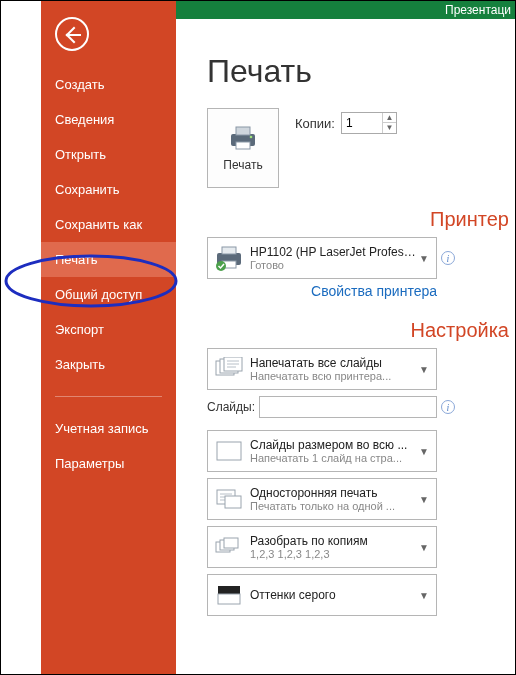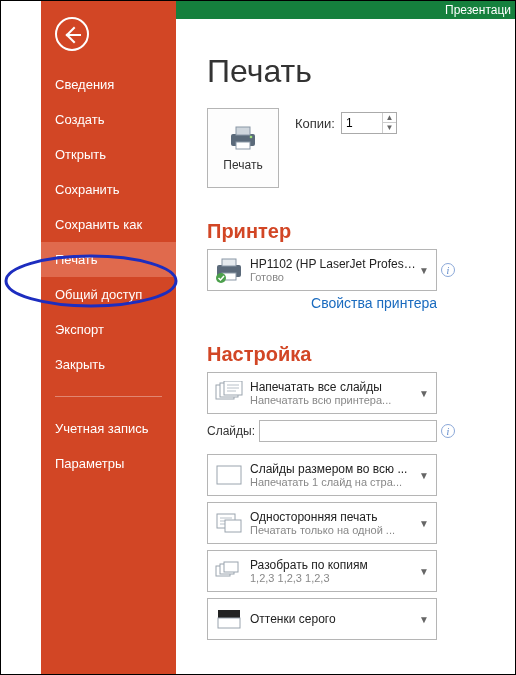--- a/index.html
+++ b/index.html
@@ -19,21 +19,21 @@
   .page-title { font-size: 32px; color: #333; font-weight: 300; margin: 12px 0 18px 0; }
   .row { display: flex; align-items: flex-start; gap: 16px; }
   .print-tile { width: 72px; height: 80px; border: 1px solid #b5b5b5; background: #fdfdfd; display: flex; flex-direction: column; align-items: center; justify-content: center; gap: 6px; }
   .print-tile .lbl { font-size: 12px; color: #333; }
   .copies { display: flex; align-items: center; gap: 6px; font-size: 13px; color: #333; margin-top: 4px; justify-content: space-between; }
   .spinner { display: flex; align-items: center; border: 1px solid #aaa; height: 22px; }
   .spinner input { width: 40px; border: none; outline: none; font-size: 12px; padding: 0 4px; }
   .spinner .arrows { width: 14px; display: flex; flex-direction: column; }
   .spinner .arrows span { height: 10px; font-size: 8px; line-height: 9px; text-align: center; color: #666; border-left: 1px solid #ccc; }
   .spinner .arrows span:first-child { border-bottom: 1px solid #ccc; }
-  .section-title { color: #d24625; font-size: 20px; margin: 32px 0 6px 0; font-weight: 700; }
+  .section-title { color: #d24625; font-size: 20px; margin: 20px 0 6px 0; font-weight: 400; text-align: right; }
   .dd { width: 230px; height: 42px; border: 1px solid #b5b5b5; background: #fff; display: flex; align-items: center; padding: 0 4px; position: relative; }
   .dd .icon { width: 34px; height: 32px; display: flex; align-items: center; justify-content: center; margin-right: 4px; flex-shrink: 0; }
   .dd .txts { flex: 1; overflow: hidden; }
   .dd .t1 { font-size: 12px; color: #222; white-space: nowrap; overflow: hidden; text-overflow: ellipsis; }
   .dd .t2 { font-size: 11px; color: #888; white-space: nowrap; overflow: hidden; text-overflow: ellipsis; }
   .dd .chev { width: 16px; height: 42px; display: flex; align-items: center; justify-content: center; color: #666; font-size: 10px; }
   .link { color: #1a6bbf; font-size: 14px; text-align: right; width: 230px; margin-top: 4px; cursor: pointer; }
   .slides-row { display: flex; align-items: center; width: 248px; gap: 4px; margin-bottom: 6px; }
   .slides-row .lbl { font-size: 12px; color: #333; flex-shrink: 0; }
   .slides-row input { flex: 1; border: 1px solid #b5b5b5; height: 22px; font-size: 12px; padding: 0 4px; outline: none; }
@@ -43,22 +43,22 @@
 </style>
 </head>
 <body>
 
 <div class="frame">
   <div class="titlebar">Презентаци</div>
 
   <div class="sidebar">
     <div class="back-btn"></div>
     <div class="nav">
+      <div class="nav-item">Создать</div>
       <div class="nav-item">Сведения</div>
-      <div class="nav-item">Создать</div>
       <div class="nav-item">Открыть</div>
       <div class="nav-item">Сохранить</div>
       <div class="nav-item">Сохранить как</div>
       <div class="nav-item selected">Печать</div>
       <div class="nav-item">Общий доступ</div>
       <div class="nav-item">Экспорт</div>
       <div class="nav-item">Закрыть</div>
       <div class="nav-sep"></div>
       <div class="nav-item">Учетная запись</div>
       <div class="nav-item">Параметры</div>

